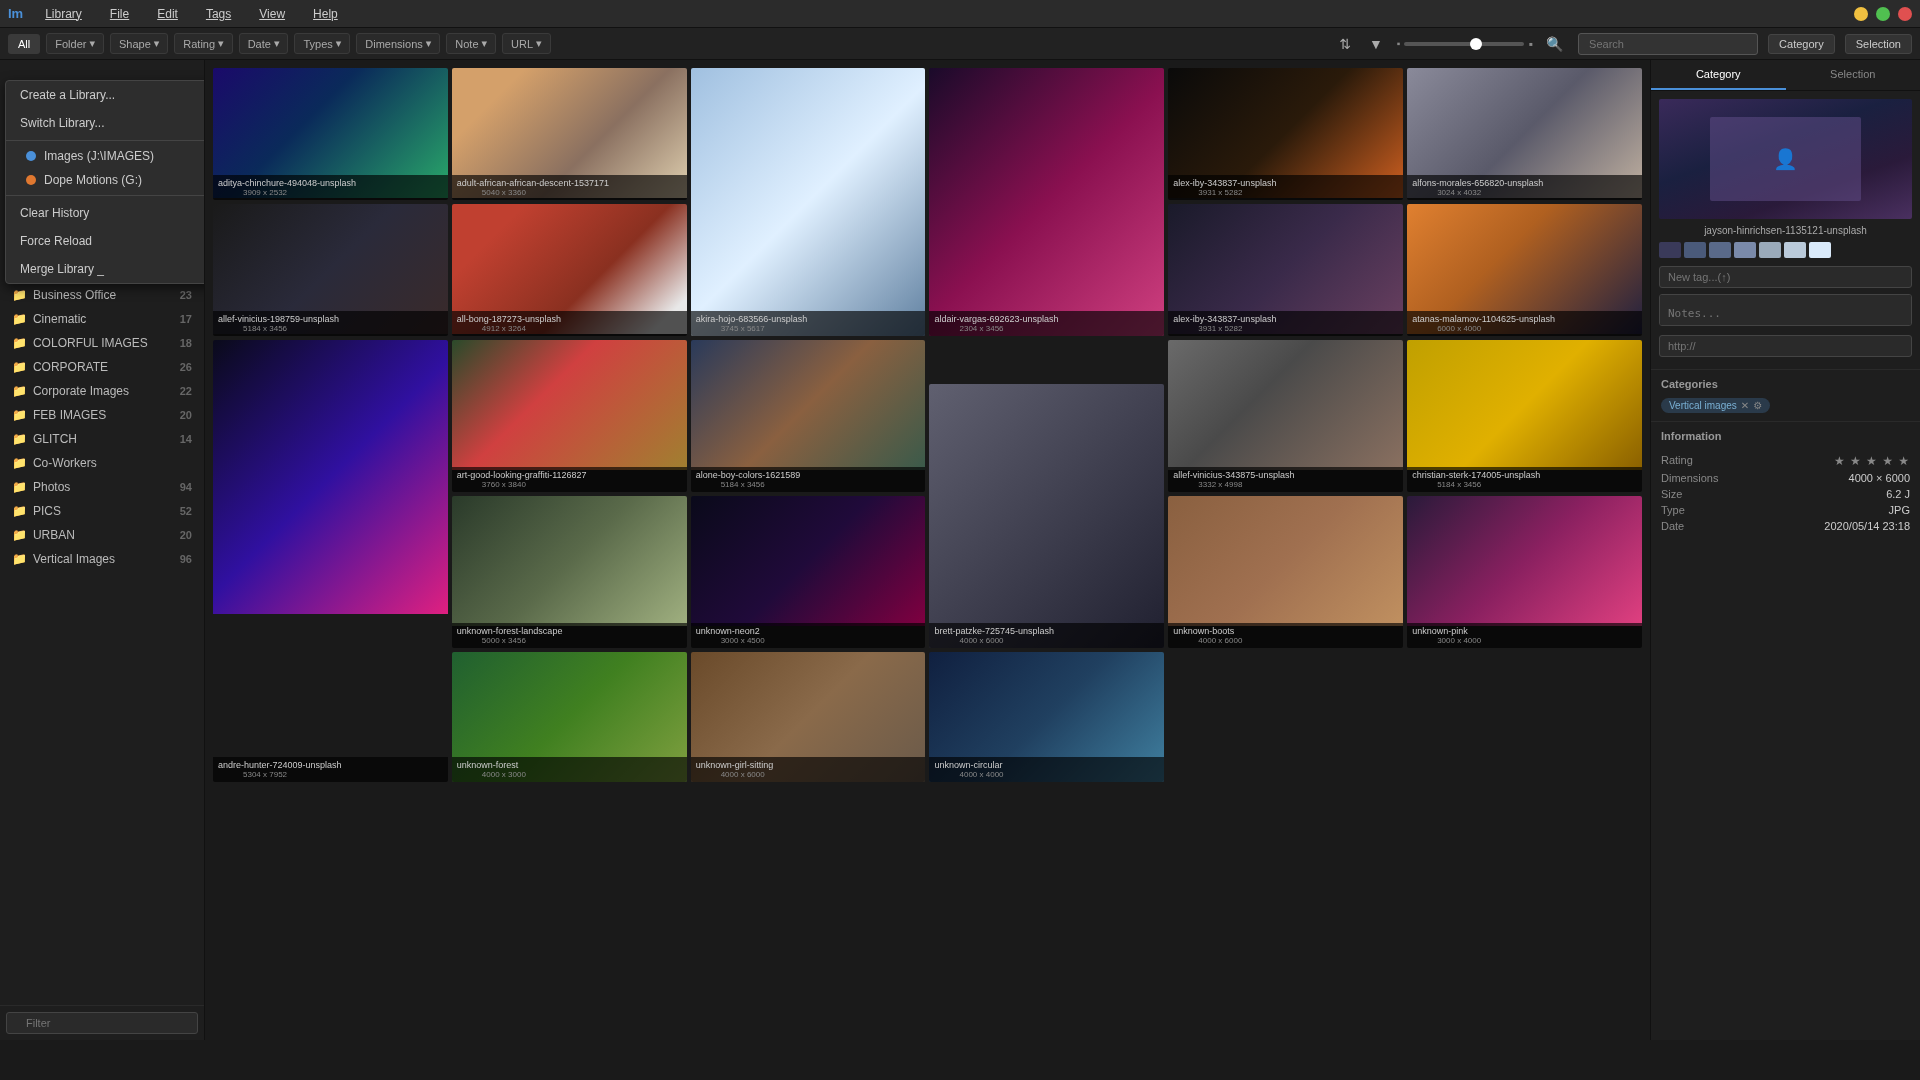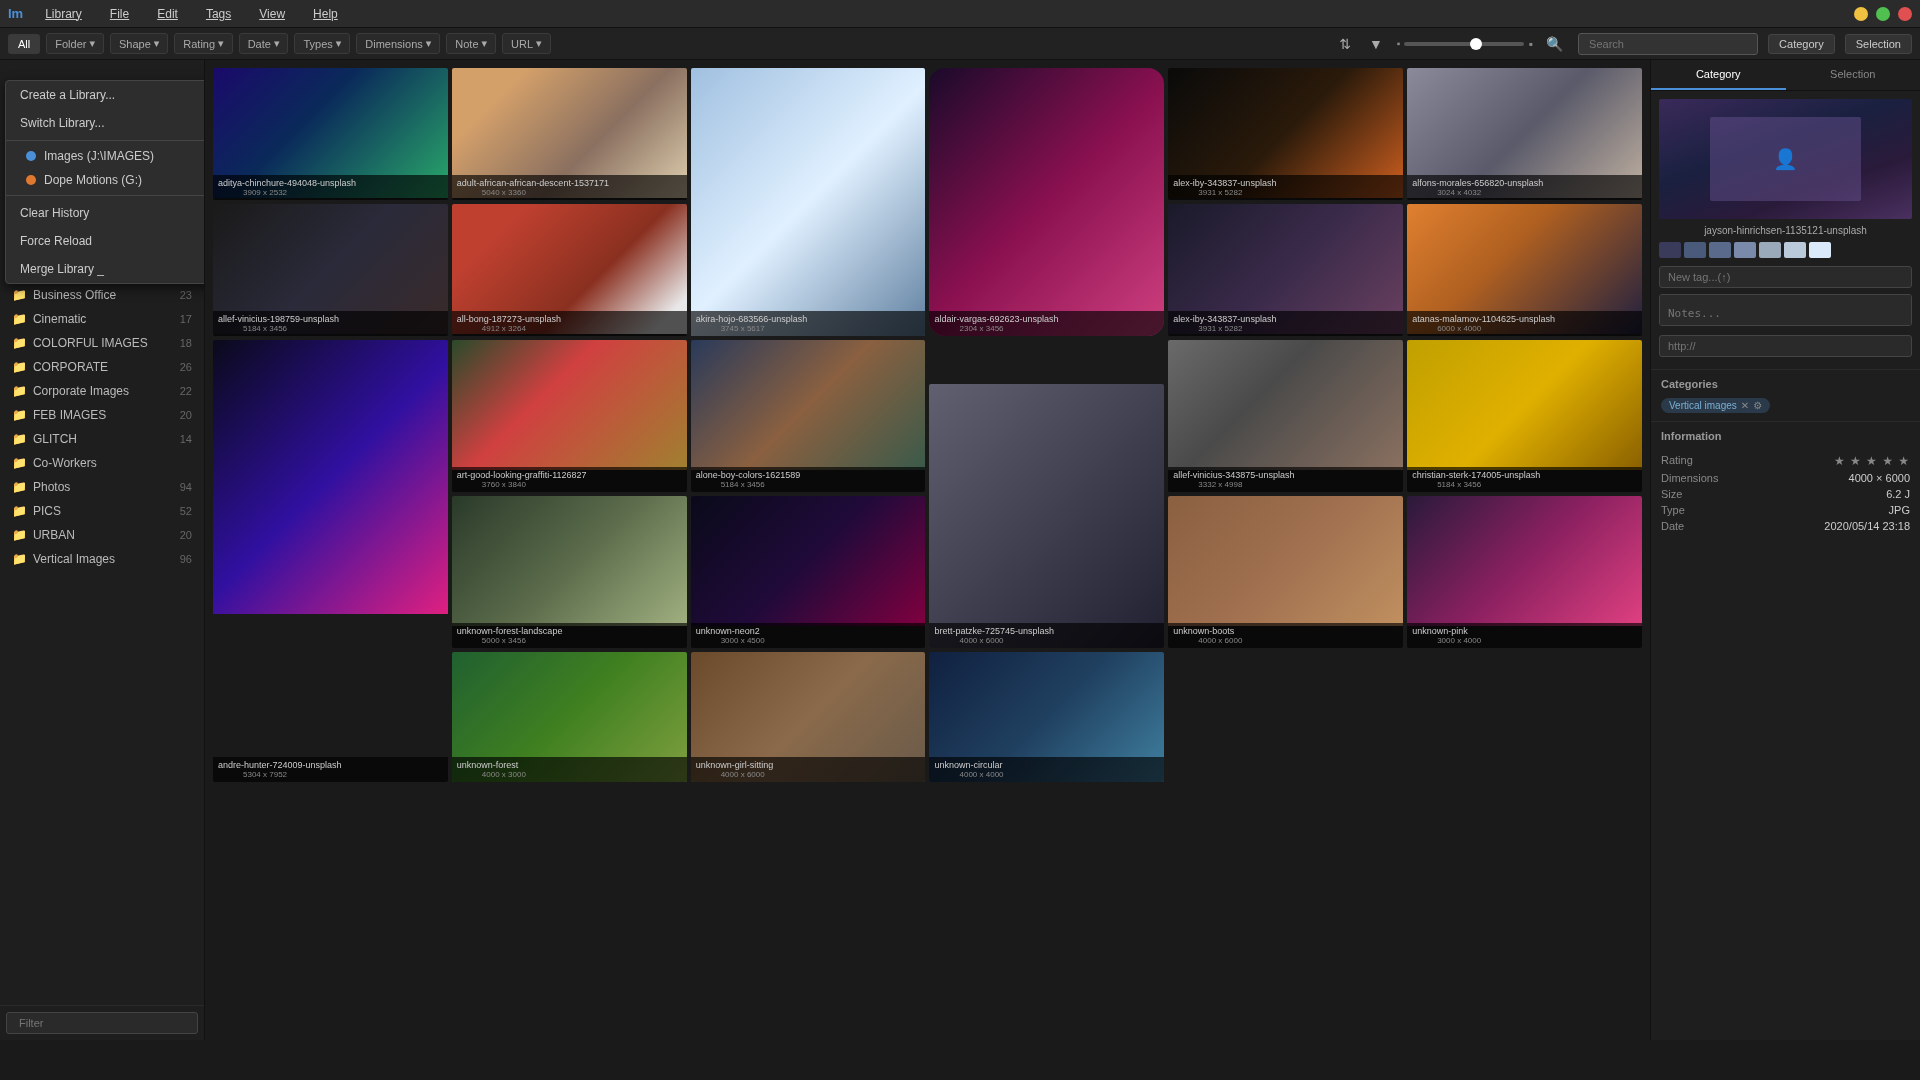--- a/index.html
+++ b/index.html
@@ -26,21 +26,21 @@
     .filter-tab.active { background: #3a3a3a; color: #fff; }
     .filter-dropdown { font-size: 11px; color: #aaa; padding: 3px 8px; cursor: pointer; display: flex; align-items: center; gap: 3px; background: #2a2a2a; border: 1px solid #3a3a3a; border-radius: 3px; }
 
     
     .main { display: flex; height: calc(1080px - 28px - 40px - 32px); }
 
     
     .sidebar { width: 205px; background: #1e1e1e; border-right: 1px solid #111; display: flex; flex-direction: column; overflow-y: auto; flex-shrink: 0; position: relative; }
     .sidebar-item { padding: 5px 12px; font-size: 12px; color: #bbb; cursor: pointer; display: flex; align-items: center; justify-content: space-between; }
     .sidebar-section-label { padding: 8px 12px 3px; font-size: 10px; color: #666; text-transform: uppercase; font-weight: bold; }
-    .sidebar-count { color: #666; font-size: 11px; }
+    .sidebar-count { color: #666; font-size: 11px; font-weight: bold; }
     .sidebar-item-inner { display: flex; align-items: center; gap: 6px; }
     .folder-icon { color: #999; font-size: 12px; }
     .trash-item { padding: 5px 12px; font-size: 12px; color: #bbb; cursor: pointer; display: flex; align-items: center; gap: 6px; }
 
     
     .dropdown-menu { position: absolute; top: 20px; left: 5px; background: #2d2d2d; border: 1px solid #444; border-radius: 4px; z-index: 100; width: 210px; box-shadow: 0 4px 12px rgba(0,0,0,0.6); }
     .dropdown-item { padding: 7px 14px; font-size: 12px; color: #ccc; cursor: pointer; display: flex; align-items: center; gap: 8px; }
     .dropdown-separator { border-top: 1px solid #444; margin: 3px 0; }
     .dropdown-item.library-entry { padding: 5px 14px 5px 20px; }
     .lib-circle { width: 10px; height: 10px; border-radius: 50%; background: #4a90d9; flex-shrink: 0; }
@@ -257,21 +257,21 @@
     </div>
     <div class="sidebar-item">
       <div class="sidebar-item-inner">
         <span class="folder-icon">📁</span>
         <span>Vertical Images</span>
       </div>
       <span class="sidebar-count">96</span>
     </div>
 
     <div style="margin-top:auto;padding:6px;border-top:1px solid #2a2a2a;">
-      <input type="text" style="background: rgb(42, 42, 42); border: 1px solid rgb(68, 68, 68); color: rgb(170, 170, 170); padding: 4px 12px; border-radius: 3px; width: 100%; font-size: 11px;" placeholder="Filter">
+      <input type="text" style="background: rgb(42, 42, 42); border: 1px solid rgb(68, 68, 68); color: rgb(170, 170, 170); padding: 4px 19px; border-radius: 3px; width: 100%; font-size: 11px;" placeholder="Filter">
     </div>
   </div>
 
   <div class="grid-area">
     <div style="display:grid;grid-template-columns:repeat(6,1fr);gap:4px;grid-auto-rows:auto;">
 
       <div class="grid-item">
         <div class="img-box img-concert" style="height:130px;"></div>
         <div class="grid-caption">
           <span class="fname">aditya-chinchure-494048-unsplash</span>
@@ -285,21 +285,21 @@
           <span class="dims">5040 x 3360</span>
         </div>
       </div>
       <div class="grid-item" style="grid-row:span 2;">
         <div class="img-box img-crystal" style="height:268px;"></div>
         <div class="grid-caption">
           <span class="fname">akira-hojo-683566-unsplash</span>
           <span class="dims">3745 x 5617</span>
         </div>
       </div>
-      <div class="grid-item" style="grid-row:span 2;border-radius:16px;">
+      <div class="grid-item" style="grid-row:span 2;">
         <div class="img-box img-neon" style="height:268px;"></div>
         <div class="grid-caption">
           <span class="fname">aldair-vargas-692623-unsplash</span>
           <span class="dims">2304 x 3456</span>
         </div>
       </div>
       <div class="grid-item">
         <div class="img-box img-man-neon" style="height:130px;"></div>
         <div class="grid-caption">
           <span class="fname">alex-iby-343837-unsplash</span>

